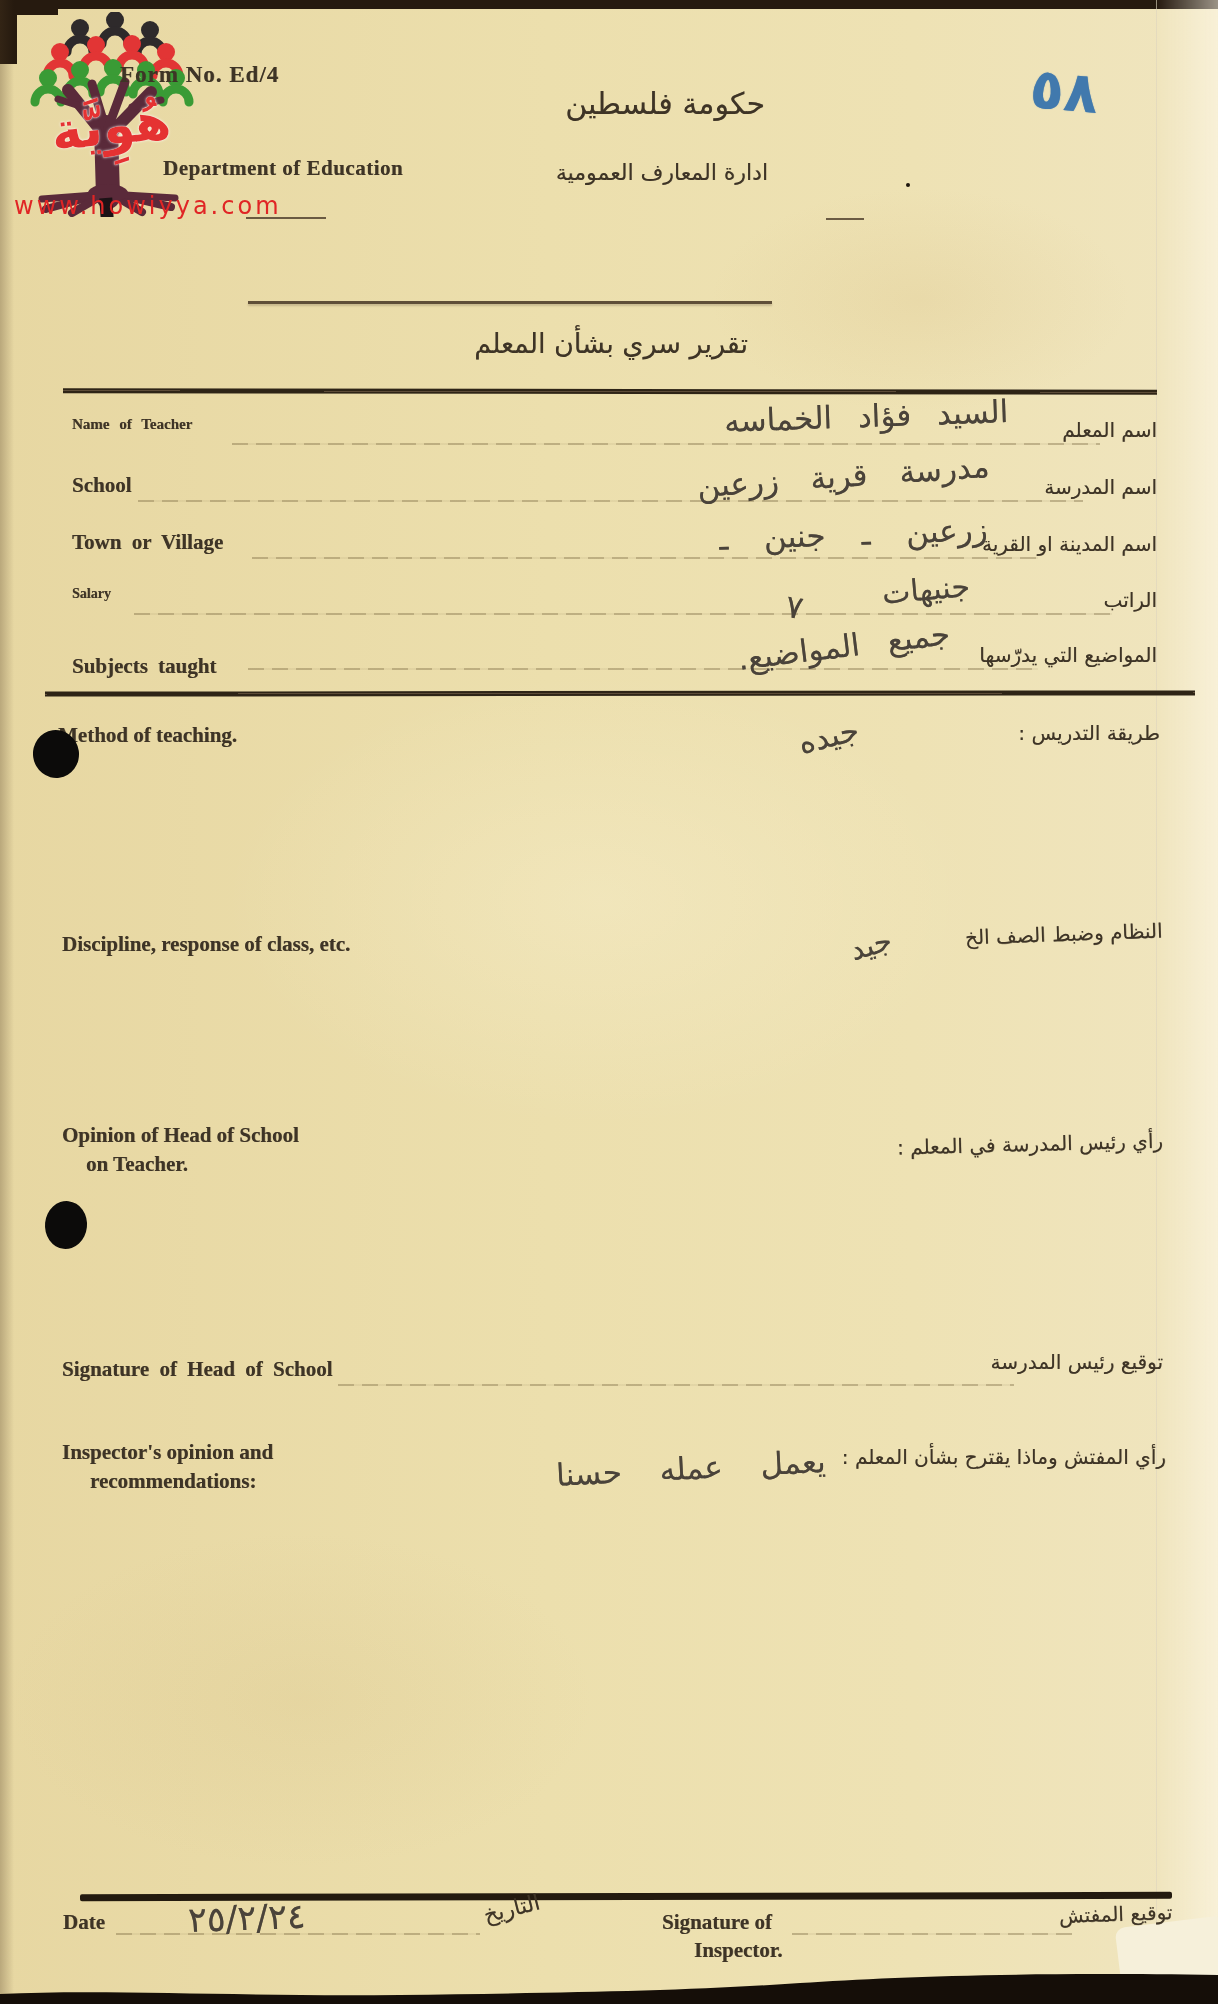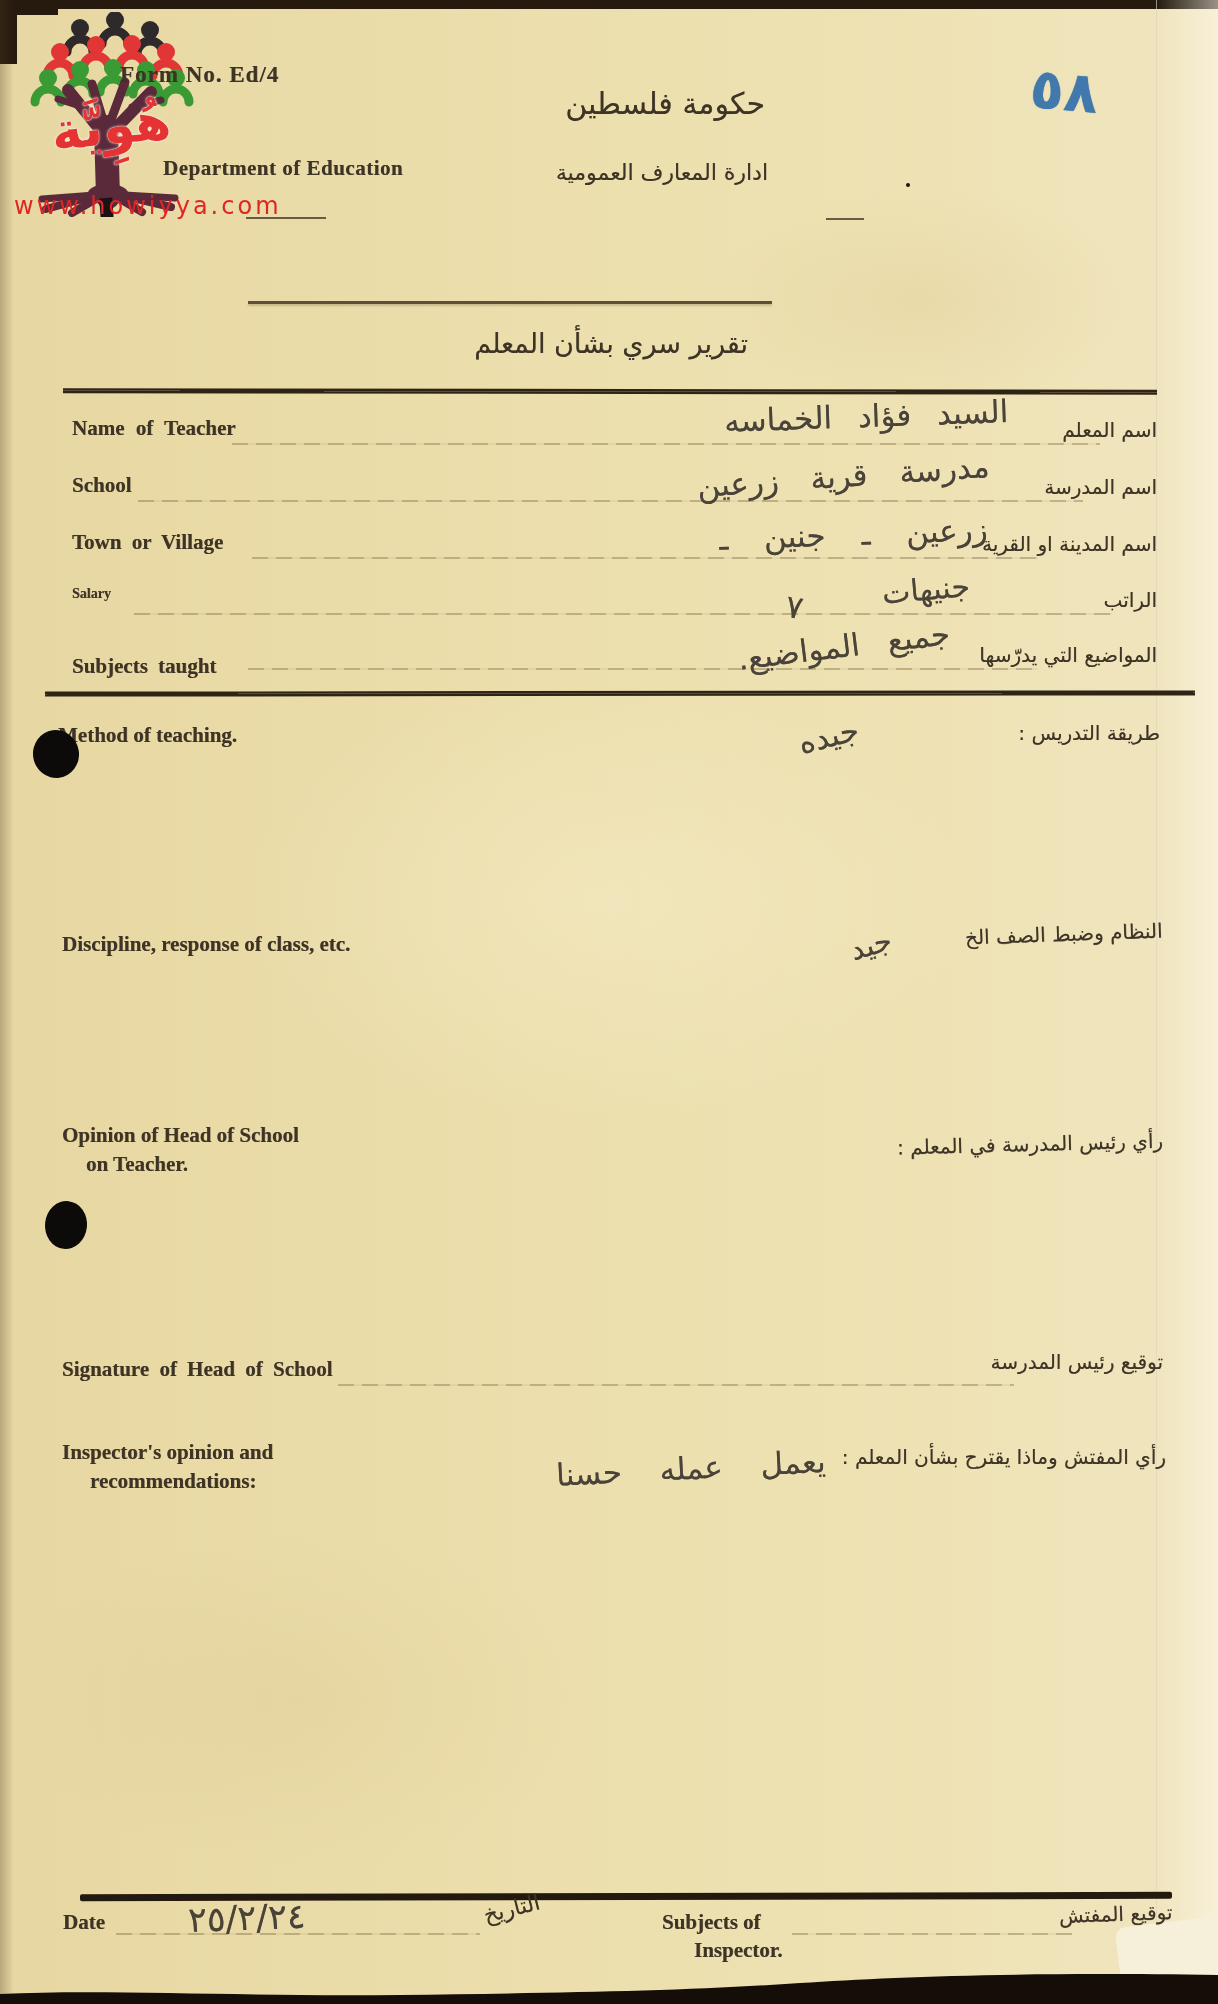--- a/index.html
+++ b/index.html
@@ -114,21 +114,21 @@
   <div class="abs" style="left:826px;top:218px;width:38px;height:2px;background:#4a3a28;opacity:.8;"></div>
 
   <div class="abs blue-num" style="left:1030px;top:58px;font-size:56px;letter-spacing:8px;transform:rotate(5deg);">٥٨</div>
   <div class="abs speck" style="left:906px;top:183px;width:4px;height:4px;"></div>
 
   <div class="abs" style="left:248px;top:301px;width:524px;height:2.5px;background:#5f4f38;box-shadow:0 2px 2px rgba(95,79,56,.25);"></div>
   <div class="abs ar-label" style="right:470px;top:328px;font-size:27px;">تقرير سري بشأن المعلم</div>
 
   <div class="abs rule" style="left:63px;top:389px;width:1094px;height:5px;transform:rotate(.08deg);"></div>
 
-  <div class="abs en-label" style="left:72px;top:416px;font-size:21px;word-spacing:6px;">Name of Teacher</div>
+  <div class="abs en-label" style="left:72px;top:416px;font-size:15px;word-spacing:6px;">Name of Teacher</div>
   <div class="abs dotline" style="left:232px;top:443px;width:868px;"></div>
   <div class="abs ar-label" style="right:61px;top:418px;font-size:20px;">اسم المعلم</div>
   <div class="abs hand" style="right:210px;top:398px;font-size:31px;word-spacing:16px;transform:rotate(-2deg);">السيد فؤاد الخماسه</div>
 
   <div class="abs en-label" style="left:72px;top:473px;font-size:21px;">School</div>
   <div class="abs dotline" style="left:138px;top:500px;width:945px;"></div>
   <div class="abs ar-label" style="right:61px;top:475px;font-size:20px;">اسم المدرسة</div>
   <div class="abs hand" style="right:228px;top:458px;font-size:31px;word-spacing:22px;transform:rotate(-4deg);">مدرسة قرية زرعين</div>
 
   <div class="abs en-label" style="left:72px;top:530px;font-size:21px;word-spacing:5px;">Town or Village</div>
@@ -172,18 +172,18 @@
   <div class="abs ar-label" style="right:52px;top:1445px;font-size:20px;">رأي المفتش وماذا يقترح بشأن المعلم :</div>
   <div class="abs hand" style="left:556px;top:1450px;font-size:31px;word-spacing:28px;transform:rotate(-3deg);">يعمل عمله حسنا</div>
 
   <div class="abs" style="left:80px;top:1893px;width:1092px;height:7px;background:#231a0f;transform:rotate(-.12deg);border-radius:2px;"></div>
 
   <div class="abs en-label" style="left:63px;top:1910px;font-size:21px;">Date</div>
   <div class="abs dotline" style="left:116px;top:1933px;width:364px;"></div>
   <div class="abs hand" style="left:188px;top:1898px;font-size:35px;letter-spacing:9px;direction:ltr;transform:rotate(-2deg);">٢٥/٢/٢٤</div>
   <div class="abs ar-label" style="left:483px;top:1896px;font-size:22px;transform:rotate(-14deg);">التاريخ</div>
 
-  <div class="abs en-label" style="left:662px;top:1910px;font-size:21px;">Subjects of</div>
+  <div class="abs en-label" style="left:662px;top:1910px;font-size:21px;">Signature of</div>
   <div class="abs dotline" style="left:792px;top:1933px;width:280px;"></div>
   <div class="abs en-label" style="left:694px;top:1938px;font-size:21px;">Inspector.</div>
   <div class="abs ar-label" style="right:46px;top:1902px;font-size:20px;transform:rotate(-2deg);">توقيع المفتش</div>
 
 </div>
 
 </body></html>

